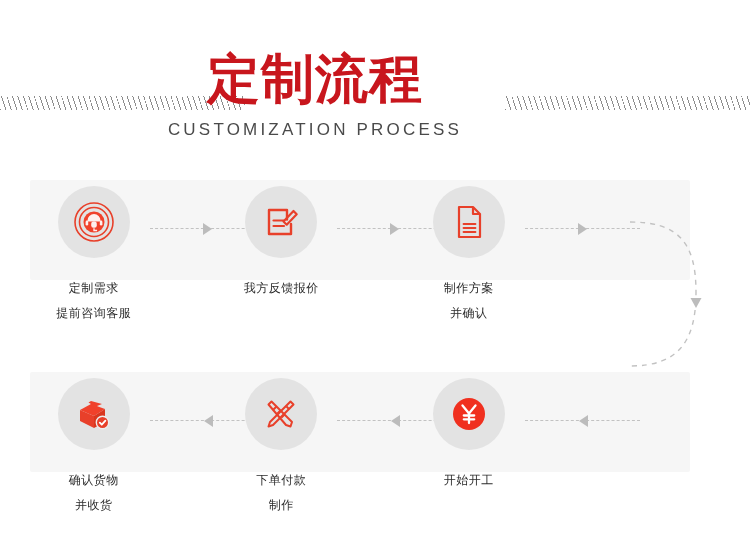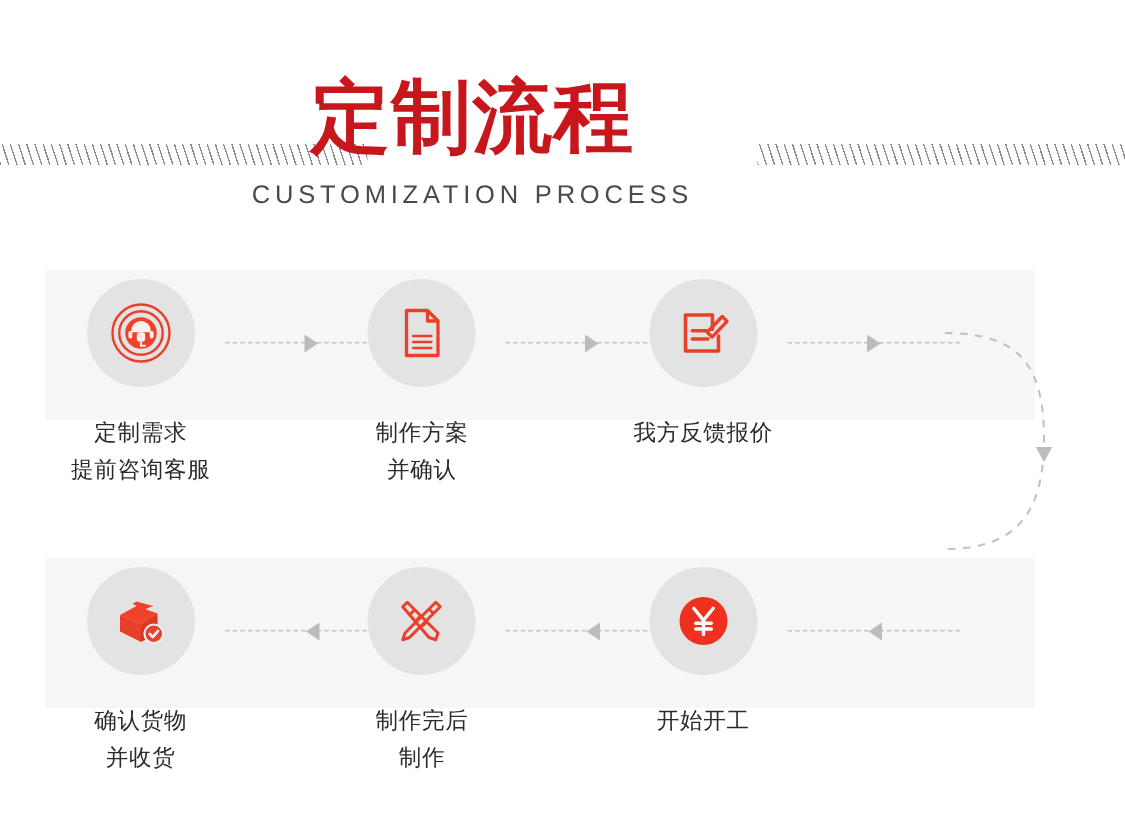--- a/index.html
+++ b/index.html
@@ -77,21 +77,21 @@
     margin-top:14px;
     width:72px; height:72px;
     border-radius:50%;
     background:#e3e3e3;
     display:flex; align-items:center; justify-content:center;
     position:relative; z-index:3;
   }
   .step-label {
     margin-top:18px;
     text-align:center;
-    font-size:15px;
+    font-size:12px;
     line-height:25px;
     color:#2b2b2b;
     font-weight:500;
     letter-spacing:0.5px;
     white-space:pre-line;
     position:relative; z-index:3;
   }
 
   
   .connector {
@@ -174,45 +174,45 @@
         </span>
       </div>
       <div class="step-label">定制需求
 提前咨询客服</div>
     </div>
 
 
     <div class="step">
       <div class="circle">
         <span class="icon">
+          <svg width="40" height="40" viewBox="0 0 40 40">
+            <path d="M8 8h18v9.5M8 8v24h22V22" fill="none" stroke="#E8402A" stroke-width="2.4" stroke-linecap="round" stroke-linejoin="round"></path>
+            <line x1="12.5" y1="18.5" x2="23" y2="18.5" stroke="#E8402A" stroke-width="2.2" stroke-linecap="round"></line>
+            <line x1="12.5" y1="24" x2="23" y2="24" stroke="#E8402A" stroke-width="2.2" stroke-linecap="round"></line>
+            <path d="M22.5 19.5 32.5 9l3.2 3.2-10 10.5z" fill="none" stroke="#E8402A" stroke-width="2.2" stroke-linejoin="round"></path>
+          </svg>
+        </span>
+      </div>
+      <div class="step-label">我方反馈报价</div>
+    </div>
+
+    <div class="step">
+      <div class="circle">
+        <span class="icon">
           <svg width="38" height="38" viewBox="0 0 38 38">
             <path d="M9 4h14l7 7v23H9z" fill="none" stroke="#E8402A" stroke-width="2.2" stroke-linejoin="round"></path>
             <path d="M23 4v7h7" fill="none" stroke="#E8402A" stroke-width="2.2" stroke-linejoin="round"></path>
             <line x1="13.5" y1="21" x2="25.5" y2="21" stroke="#E8402A" stroke-width="1.8" stroke-linecap="round"></line>
             <line x1="13.5" y1="25" x2="25.5" y2="25" stroke="#E8402A" stroke-width="1.8" stroke-linecap="round"></line>
             <line x1="13.5" y1="29" x2="25.5" y2="29" stroke="#E8402A" stroke-width="1.8" stroke-linecap="round"></line>
           </svg>
         </span>
       </div>
       <div class="step-label">制作方案
 并确认</div>
-    </div>
-
-    <div class="step">
-      <div class="circle">
-        <span class="icon">
-          <svg width="40" height="40" viewBox="0 0 40 40">
-            <path d="M8 8h18v9.5M8 8v24h22V22" fill="none" stroke="#E8402A" stroke-width="2.4" stroke-linecap="round" stroke-linejoin="round"></path>
-            <line x1="12.5" y1="18.5" x2="23" y2="18.5" stroke="#E8402A" stroke-width="2.2" stroke-linecap="round"></line>
-            <line x1="12.5" y1="24" x2="23" y2="24" stroke="#E8402A" stroke-width="2.2" stroke-linecap="round"></line>
-            <path d="M22.5 19.5 32.5 9l3.2 3.2-10 10.5z" fill="none" stroke="#E8402A" stroke-width="2.2" stroke-linejoin="round"></path>
-          </svg>
-        </span>
-      </div>
-      <div class="step-label">我方反馈报价</div>
     </div>
   </div>
 </div>
 
 <svg class="u-curve" viewBox="0 0 150 225">
   <path d="M30 42 C 78 42, 96 62, 96 112 C 96 162, 78 186, 30 186" fill="none" stroke="#c2c2c2" stroke-width="1.4" stroke-dasharray="5,5"></path>
   <polygon points="90.5,118 101.5,118 96,128" fill="#bcbcbc"></polygon>
 </svg>
 
 <div class="row row2">
@@ -257,21 +257,21 @@
           <svg width="40" height="40" viewBox="0 0 40 40">
             <g stroke="#E8402A" stroke-width="2" fill="none" stroke-linejoin="round">
               <path d="M7.5 10.5 10.5 7.5 31 28l-1.5 4.5-4.5-1.5z"></path>
               <path d="M12.5 15.5 15.5 12.5M16.5 19.5 19.5 16.5M20.5 23.5 23.5 20.5"></path>
               <path d="M29.5 7.5 32.5 10.5 12 31l-4.5 1.5L9 28z"></path>
               <path d="M25.5 12.5 28 15"></path>
             </g>
           </svg>
         </span>
       </div>
-      <div class="step-label">制作完后
+      <div class="step-label">下单付款
 制作</div>
     </div>
 
     <div class="step">
       <div class="circle">
         <span class="icon">
           <svg width="42" height="42" viewBox="0 0 42 42">
             <circle cx="21" cy="21" r="16" fill="#F0301F"></circle>
             <g stroke="#ffffff" stroke-width="2.3" stroke-linecap="round" fill="none">
               <path d="M14.5 12.5 21 20.5 27.5 12.5"></path>

